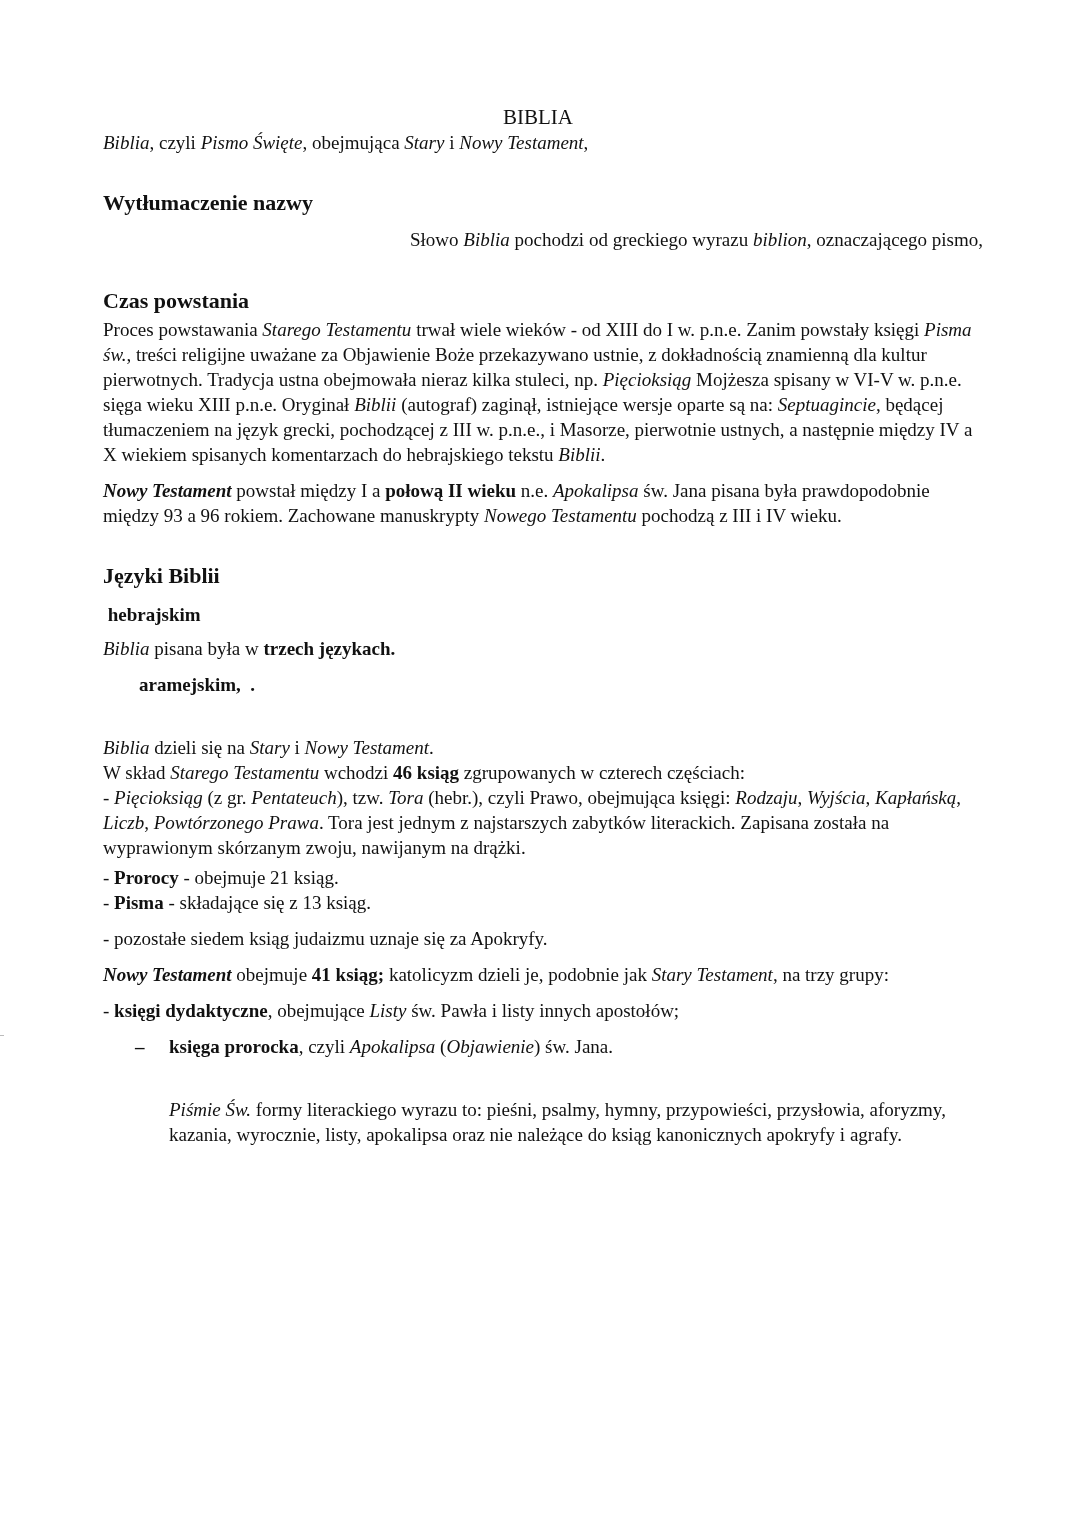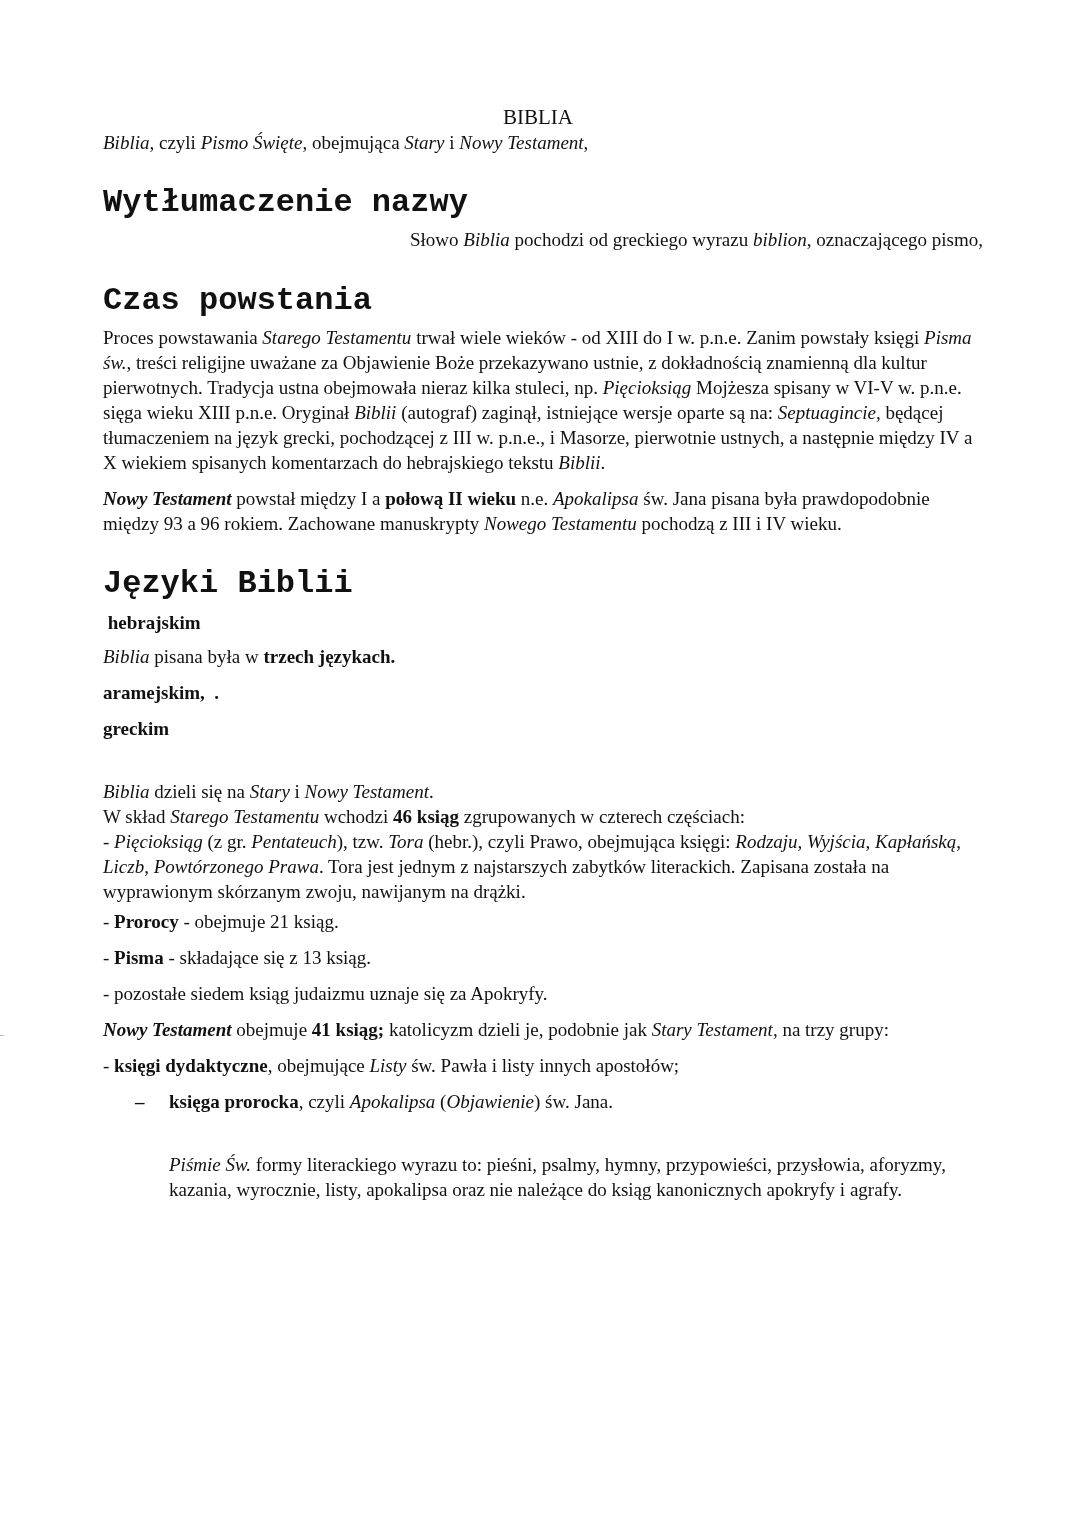--- a/index.html
+++ b/index.html
@@ -4,21 +4,21 @@
 <style>
   html, body { margin: 0; padding: 0; background: #ffffff; }
   body {
     width: 1080px; height: 1528px; position: relative; overflow: hidden;
     font-family: "Liberation Serif", "DejaVu Serif", serif;
     color: #111111;
   }
   .page { position: absolute; left: 103px; top: 104px; width: 880px; }
   .title { text-align: center; font-size: 21px; line-height: 26px; margin: 0; padding-left: 0; }
   .p { font-size: 19px; line-height: 25px; margin: 0; }
-  h2 { font-size: 32px; font-weight: bold; margin: 0; line-height: 30px; font-family: Liberation Mono, monospace; }
+  h2 { font-size: 22px; font-weight: bold; margin: 0; line-height: 30px; }
   i { font-style: italic; }
   b { font-weight: bold; }
   .margin-mark { position: absolute; left: 0; top: 1035px; width: 4px; height: 1px; background: #bbb; }
 </style>
 </head>
 <body>
 
 <div class="margin-mark"></div>
 
 <div class="page">
@@ -28,48 +28,47 @@
   <p class="p">
     <i>Biblia</i><span>, czyli </span><i>Pismo Święte</i><span>, obejmująca </span><i>Stary</i><span> i </span><i>Nowy Testament</i><span>,</span>
   </p>
 
   <h2 style="margin-top:33px;">Wytłumaczenie nazwy</h2>
   <p class="p" style="margin-top:9px;text-align:right;">
     <span>Słowo </span><i>Biblia</i><span> pochodzi od greckiego wyrazu </span><i>biblion</i><span>, oznaczającego pismo,</span>
   </p>
 
   <h2 style="margin-top:34px;">Czas powstania</h2>
-  <p class="p" style="margin-top:9px;">
+  <p class="p" style="margin-top:1px;">
     <span>Proces powstawania </span><i>Starego Testamentu</i><span> trwał wiele wieków - od XIII do I w. p.n.e. Zanim powstały księgi </span><i>Pisma św.</i><span>, treści religijne uważane za Objawienie Boże przekazywano ustnie, z dokładnością znamienną dla kultur pierwotnych. Tradycja ustna obejmowała nieraz kilka stuleci, np. </span><i>Pięcioksiąg</i><span> Mojżesza spisany w VI-V w. p.n.e. sięga wieku XIII p.n.e. Oryginał </span><i>Biblii</i><span> (autograf) zaginął, istniejące wersje oparte są na: </span><i>Septuagincie</i><span>, będącej tłumaczeniem na język grecki, pochodzącej z III w. p.n.e., i Masorze, pierwotnie ustnych, a następnie między IV a X wiekiem spisanych komentarzach do hebrajskiego tekstu </span><i>Biblii</i><span>.</span>
   </p>
   <p class="p" style="margin-top:11px;">
     <b><i>Nowy Testament</i></b><span> powstał między I a </span><b>połową II wieku</b><span> n.e. </span><i>Apokalipsa</i><span> św. Jana pisana była prawdopodobnie między 93 a 96 rokiem. Zachowane manuskrypty </span><i>Nowego Testamentu</i><span> pochodzą z III i IV wieku.</span>
   </p>
 
   <h2 style="margin-top:33px;">Języki Biblii</h2>
   <p class="p" style="margin-top:11px; white-space:pre;"><b> hebrajskim</b></p>
   <p class="p" style="margin-top:9px;">
     <i>Biblia</i><span> pisana była w </span><b>trzech językach.</b>
   </p>
-  <p class="p" style="margin-top:11px; white-space:pre;"><b>aramejskim,  .</b></p>
-  <p class="p" style="margin-top:11px;"><b>greckim</b></p>
+  <p class="p" style="margin-top:11px; white-space:pre;margin-left:36px;"><b>aramejskim,  .</b></p>
 
   <p class="p" style="margin-top:38px;">
     <i>Biblia</i><span> dzieli się na </span><i>Stary</i><span> i </span><i>Nowy Testament</i><span>.</span>
   </p>
   <p class="p">
     <span>W skład </span><i>Starego Testamentu</i><span> wchodzi </span><b>46 ksiąg</b><span> zgrupowanych w czterech częściach:</span>
   </p>
   <p class="p">
     <span>- </span><i>Pięcioksiąg</i><span> (z gr. </span><i>Pentateuch</i><span>), tzw. </span><i>Tora</i><span> (hebr.), czyli Prawo, obejmująca księgi: </span><i>Rodzaju</i><span>, </span><i>Wyjścia</i><span>, </span><i>Kapłańską</i><span>, </span><i>Liczb</i><span>, </span><i>Powtórzonego Prawa</i><span>. Tora jest jednym z najstarszych zabytków literackich. Zapisana została na wyprawionym skórzanym zwoju, nawijanym na drążki.</span>
   </p>
   <p class="p" style="margin-top:5px;">
     <span>- </span><b>Prorocy</b><span> - obejmuje 21 ksiąg.</span>
   </p>
-  <p class="p" style="margin-top:11px;">
+  <p class="p" style="">
     <span>- </span><b>Pisma</b><span> - składające się z 13 ksiąg.</span>
   </p>
   <p class="p" style="margin-top:11px;">
     <span>- pozostałe siedem ksiąg judaizmu uznaje się za Apokryfy.</span>
   </p>
   <p class="p" style="margin-top:11px;">
     <b><i>Nowy Testament</i></b><span> obejmuje </span><b>41 ksiąg;</b><span> katolicyzm dzieli je, podobnie jak </span><i>Stary Testament</i><span>, na trzy grupy:</span>
   </p>
   <p class="p" style="margin-top:11px;">
     <span>- </span><b>księgi dydaktyczne</b><span>, obejmujące </span><i>Listy</i><span> św. Pawła i listy innych apostołów;</span>

